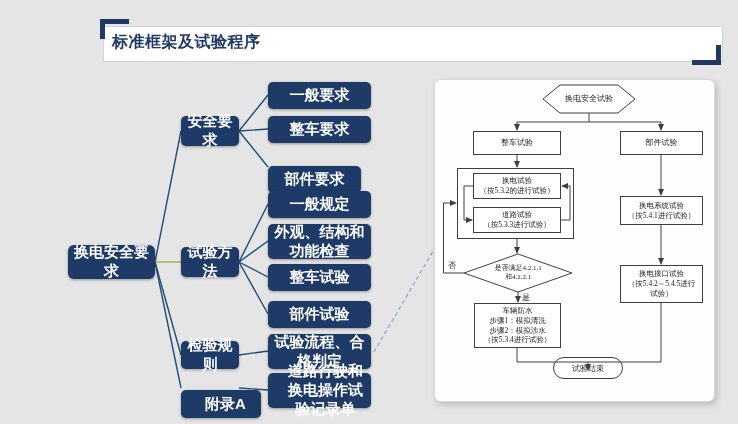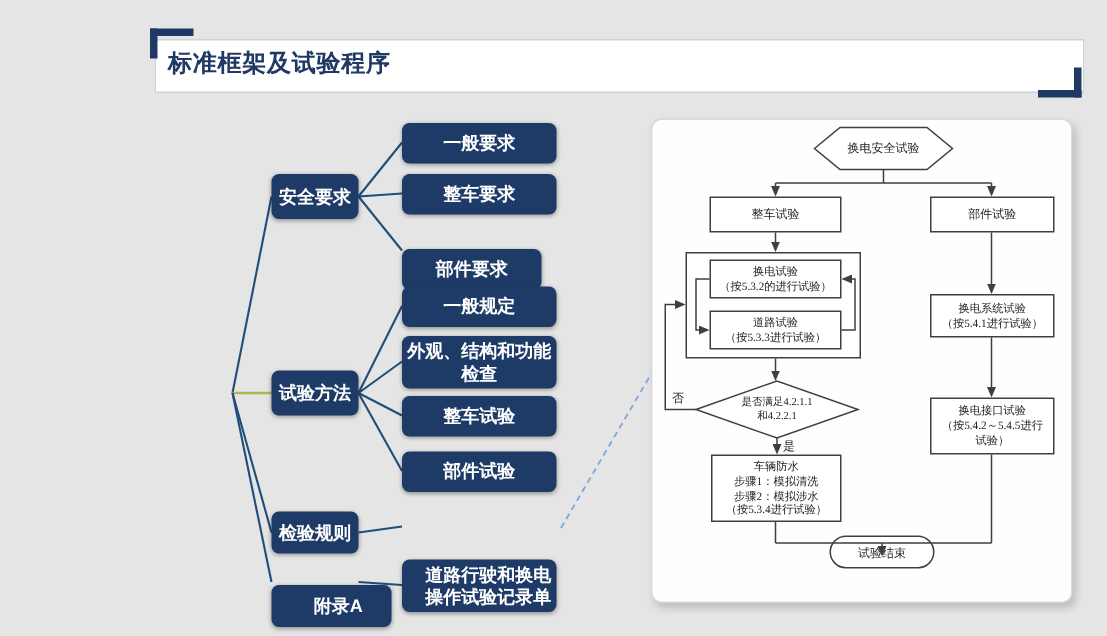--- a/index.html
+++ b/index.html
@@ -22,21 +22,21 @@
     border:1px solid #ccd3da;background:#fff;z-index:2;}
   .title{position:absolute;left:112px;top:32px;z-index:3;font-size:16px;font-weight:bold;
     color:var(--title-color);letter-spacing:.5px;}
   .corner-tl{position:absolute;left:100px;top:19px;width:24px;height:15px;
     border-top:5px solid var(--title-color);border-left:5px solid var(--title-color);z-index:3;}
   .corner-br{position:absolute;left:692px;top:45px;width:24px;height:15px;
     border-bottom:5px solid var(--title-color);border-right:5px solid var(--title-color);z-index:3;}
 
   .node{position:absolute;z-index:2;background:var(--node-fill);color:#fff;
     border-radius:5px;display:flex;align-items:center;justify-content:center;
-    text-align:center;font-size:12px;font-weight:600;line-height:1.25;
+    text-align:center;font-size:15px;font-weight:600;line-height:1.25;
     padding:1px 3px;box-sizing:border-box;box-shadow:0 1px 3px rgba(0,0,0,.35);}
 
   .panel{position:absolute;left:434px;top:79px;width:279px;height:321px;z-index:2;
     background:#fefefe;border:1px solid #d9d9d9;border-radius:7px;
     box-shadow:2px 3px 6px rgba(0,0,0,.18);}
 
   .fbox{position:absolute;z-index:3;background:#fff;border:1px solid var(--flow-line);
     display:flex;align-items:center;justify-content:center;text-align:center;
     font-family:"Liberation Serif",serif;font-size:7.5px;line-height:1.3;color:#222;
     white-space:pre-line;box-sizing:border-box;}
@@ -70,33 +70,35 @@
     <line class="tline" x1="239" y1="131" x2="268" y2="167"></line>
     <line class="tline" x1="239" y1="262" x2="268" y2="204"></line>
     <line class="tline" x1="239" y1="262" x2="268" y2="241"></line>
     <line class="tline" x1="239" y1="262" x2="268" y2="277"></line>
     <line class="tline" x1="239" y1="262" x2="268" y2="314"></line>
     <line class="tline" x1="239" y1="355" x2="268" y2="351"></line>
     <line class="tline" x1="239" y1="388" x2="268" y2="390"></line>
     <line class="dline" x1="374" y1="352" x2="436" y2="246"></line>
   </svg>
 
+  <div class="node" style="left:68px;top:245px;width:87px;height:34px;border-radius:6px;">换电安全要求</div>
 
   <div class="node" style="left:181px;top:116px;width:58px;height:30px;">安全要求</div>
   <div class="node" style="left:181px;top:247px;width:58px;height:30px;">试验方法</div>
   <div class="node" style="left:181px;top:341px;width:58px;height:28px;">检验规则</div>
   <div class="node" style="left:181px;top:390px;width:80px;height:28px;padding-left:12px;">附录A</div>
 
   <div class="node" style="left:268px;top:82px;width:103px;height:27px;">一般要求</div>
   <div class="node" style="left:268px;top:116px;width:103px;height:27px;">整车要求</div>
   <div class="node" style="left:268px;top:166px;width:93px;height:27px;">部件要求</div>
   <div class="node" style="left:268px;top:191px;width:103px;height:27px;">一般规定</div>
   <div class="node" style="left:268px;top:224px;width:103px;height:35px;">外观、结构和功能检查</div>
   <div class="node" style="left:268px;top:264px;width:103px;height:27px;">整车试验</div>
   <div class="node" style="left:268px;top:301px;width:103px;height:27px;">部件试验</div>
+  <div class="node" style="left:268px;top:334px;width:103px;height:35px;">试验流程、合格判定</div>
   <div class="node" style="left:268px;top:373px;width:103px;height:35px;padding-left:15px;">道路行驶和换电操作试验记录单</div>
 
   <div class="panel"></div>
 
   <div class="fbox" style="left:473px;top:131px;width:88px;height:24px;font-size:8px;">整车试验</div>
   <div class="fbox" style="left:620px;top:131px;width:83px;height:24px;font-size:8px;">部件试验</div>
   <div class="fcontainer" style="left:457px;top:168px;width:117px;height:71px;"></div>
   <div class="fbox" style="left:473px;top:173px;width:88px;height:26px;">换电试验
 （按5.3.2的进行试验）</div>
   <div class="fbox" style="left:473px;top:207px;width:88px;height:26px;">道路试验

